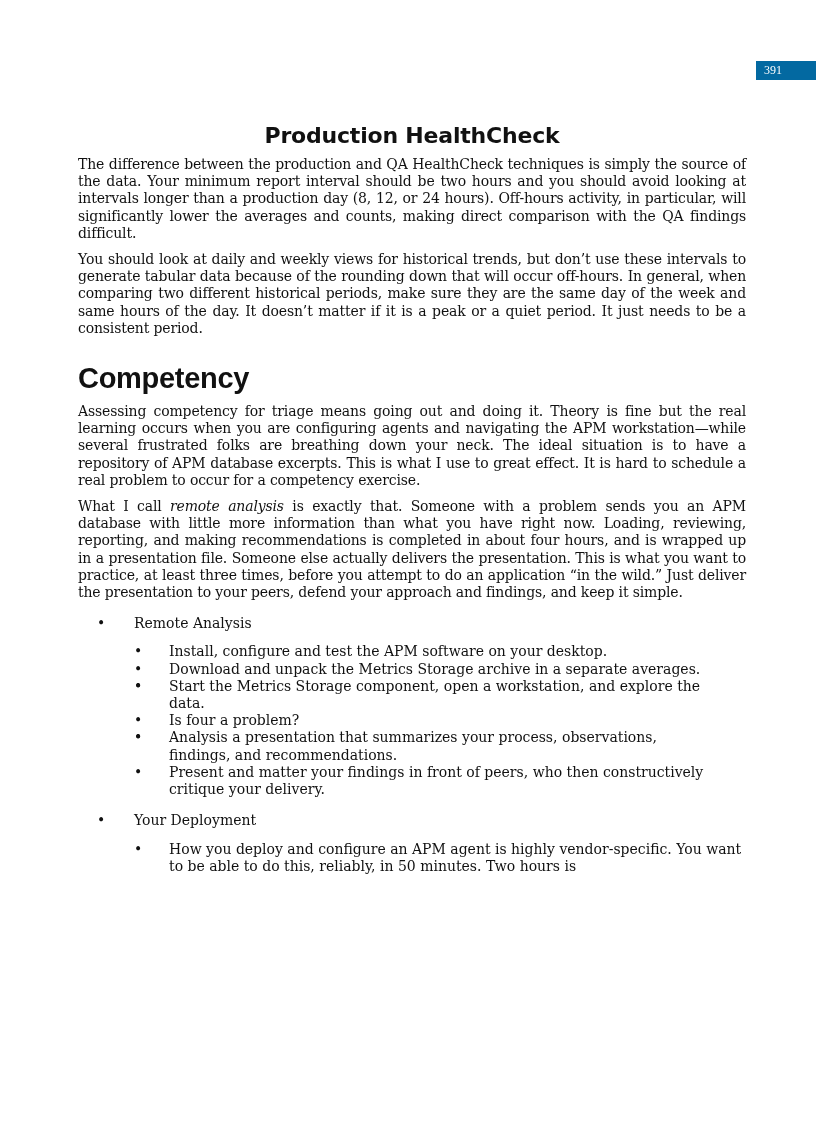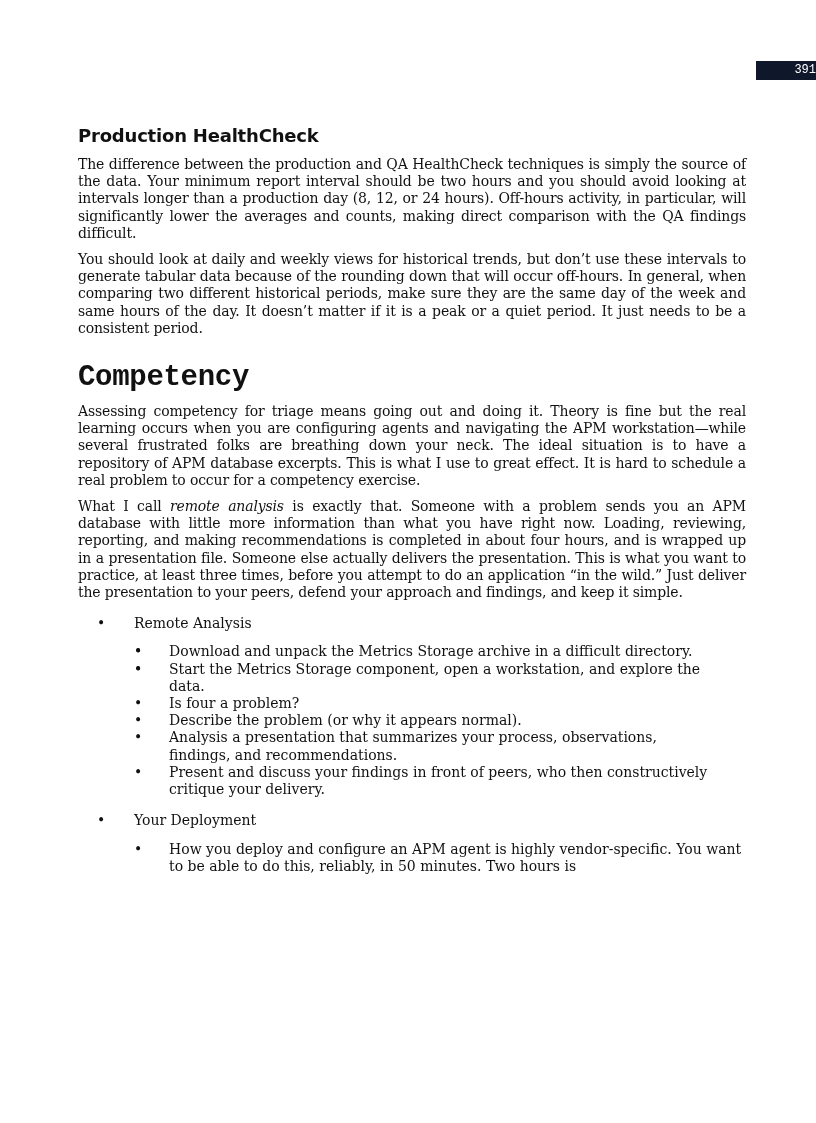--- a/index.html
+++ b/index.html
@@ -14,45 +14,45 @@
       overflow: hidden;
       color: #111111;
       font-family: "DejaVu Serif", "Liberation Serif", serif;
     }
     .page-number {
       position: absolute;
       left: 756px;
       top: 61px;
       width: 60px;
       height: 19px;
-      background: #0f172a;
+      background: #0369a1;
       color: #ffffff;
-      font-family: Liberation Mono, monospace;
+      font-family: Liberation Serif, serif;
       font-size: 12px;
       line-height: 19px;
       padding-left: 8px;
       box-sizing: border-box;
-      text-align: right;
     }
     .content {
       position: absolute;
       left: 78px;
       top: 125px;
       width: 668px;
     }
     h2.subsection {
       font-family: "DejaVu Sans", "Liberation Sans", sans-serif;
       font-weight: bold;
-      font-size: 18px;
+      font-size: 22px;
       margin: 0 0 9px 0;
       letter-spacing: -0.2px;
       line-height: 22px;
+      text-align: center;
     }
     h1.section {
-      font-family: Liberation Mono, monospace;
+      font-family: Liberation Sans, sans-serif;
       font-weight: bold;
       font-size: 29px;
       margin: 0 0 8px 0;
       letter-spacing: -0.3px;
       line-height: 34px;
     }
     p {
       font-size: 14px;
       line-height: 17.2px;
       margin: 0 0 9px 0;
@@ -112,28 +112,28 @@
 
   <h1 class="section">Competency</h1>
   <p>Assessing competency for triage means going out and doing it. Theory is fine but the real learning occurs when you are configuring agents and navigating the APM workstation—while several frustrated folks are breathing down your neck. The ideal situation is to have a repository of APM database excerpts. This is what I use to great effect. It is hard to schedule a real problem to occur for a competency exercise.</p>
   <p><span>What I call </span><em>remote analysis</em><span> is exactly that. Someone with a problem sends you an APM database with little more information than what you have right now. Loading, reviewing, reporting, and making recommendations is completed in about four hours, and is wrapped up in a presentation file. Someone else actually delivers the presentation. This is what you want to practice, at least three times, before you attempt to do an application “in the wild.” Just deliver the presentation to your peers, defend your approach and findings, and keep it simple.</span></p>
 
   <ul class="l1">
     <li>
       <span class="bullet">•</span>
       <span>Remote Analysis</span>
       <ul class="l2">
-        <li><span class="bullet">•</span></li>
-        <li><span class="bullet">•</span><span>Download and unpack the Metrics Storage archive in a difficult directory.</span></li>
+        <li><span class="bullet">•</span><span>Install, configure and test the APM software on your desktop.</span></li>
+        <li><span class="bullet">•</span><span>Download and unpack the Metrics Storage archive in a separate averages.</span></li>
         <li><span class="bullet">•</span></li>
         <li><span class="bullet">•</span><span>Start the Metrics Storage component, open a workstation, and explore the data.</span></li>
         <li><span class="bullet">•</span><span>Is four a problem?</span></li>
-        <li><span class="bullet">•</span><span>Describe the problem (or why it appears normal).</span></li>
+        <li><span class="bullet">•</span></li>
         <li><span class="bullet">•</span><span>Analysis a presentation that summarizes your process, observations, findings, and recommendations.</span></li>
-        <li><span class="bullet">•</span><span>Present and discuss your findings in front of peers, who then constructively critique your delivery.</span></li>
+        <li><span class="bullet">•</span><span>Present and matter your findings in front of peers, who then constructively critique your delivery.</span></li>
       </ul>
     </li>
     <li>
       <span class="bullet">•</span>
       <span>Your Deployment</span>
       <ul class="l2">
         <li style="width:580px;"><span class="bullet">•</span><span>How you deploy and configure an APM agent is highly vendor-specific. You want to be able to do this, reliably, in 50 minutes. Two hours is</span></li>
       </ul>
     </li>
   </ul>

